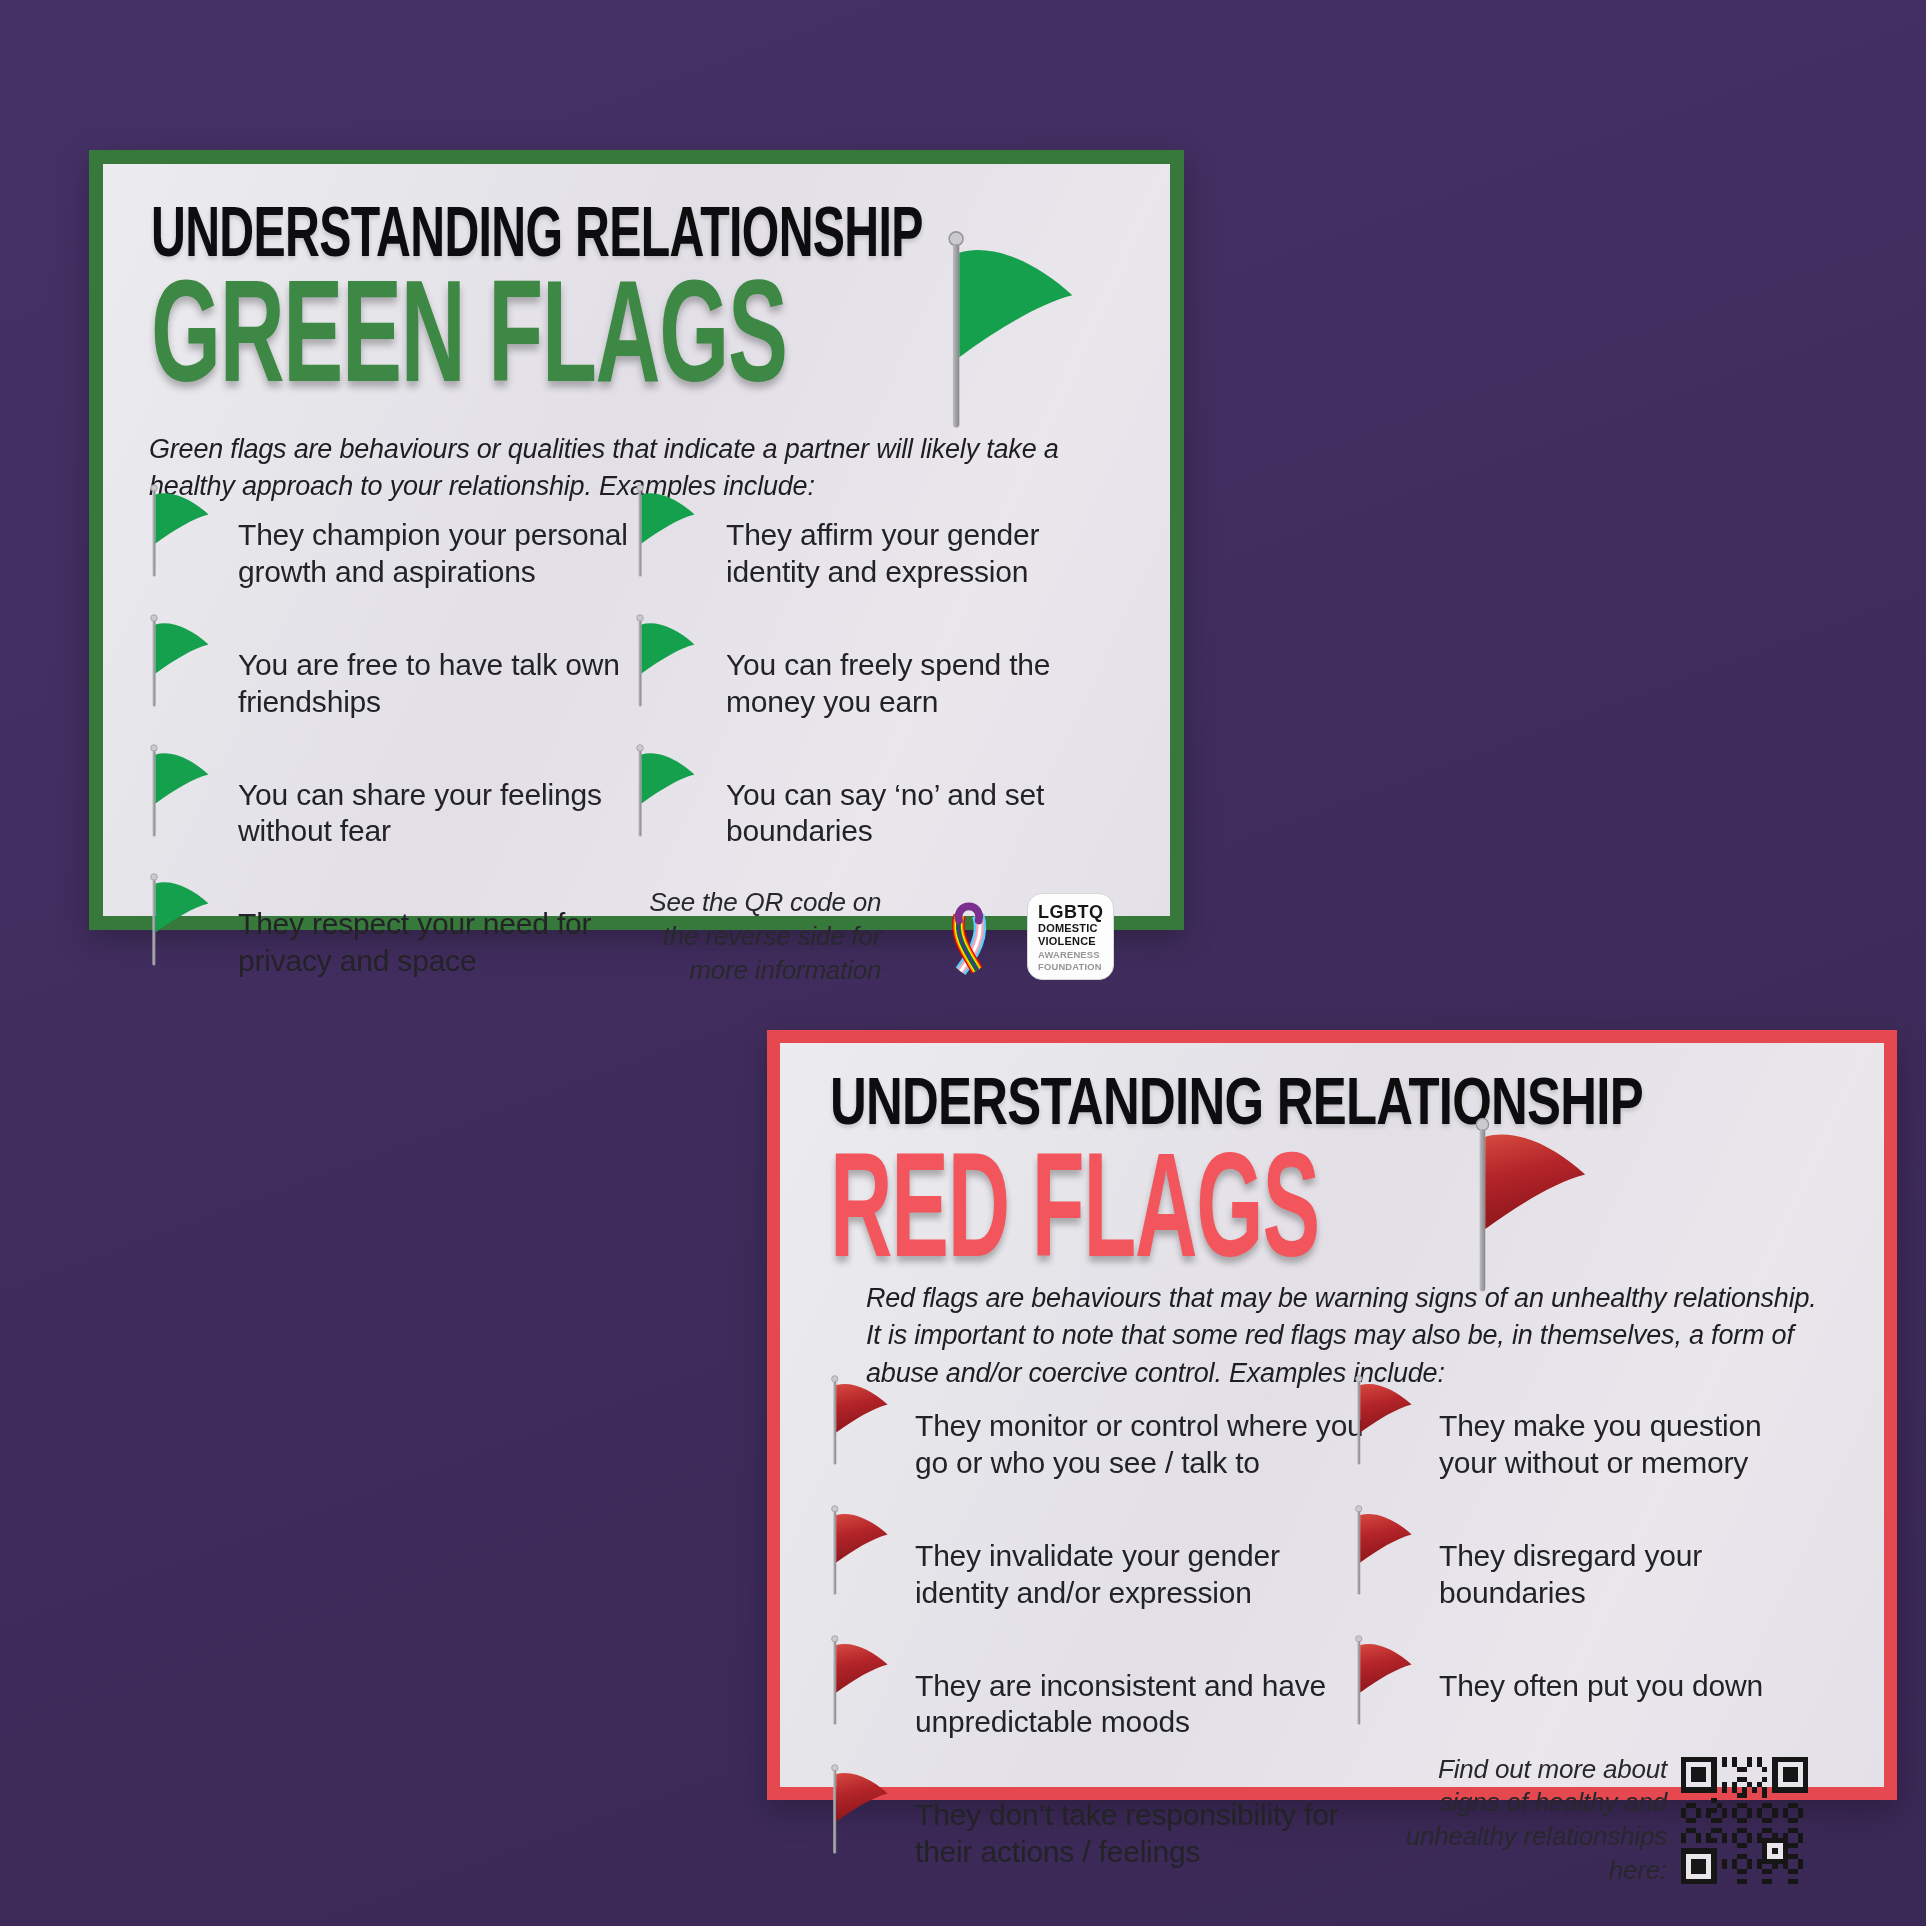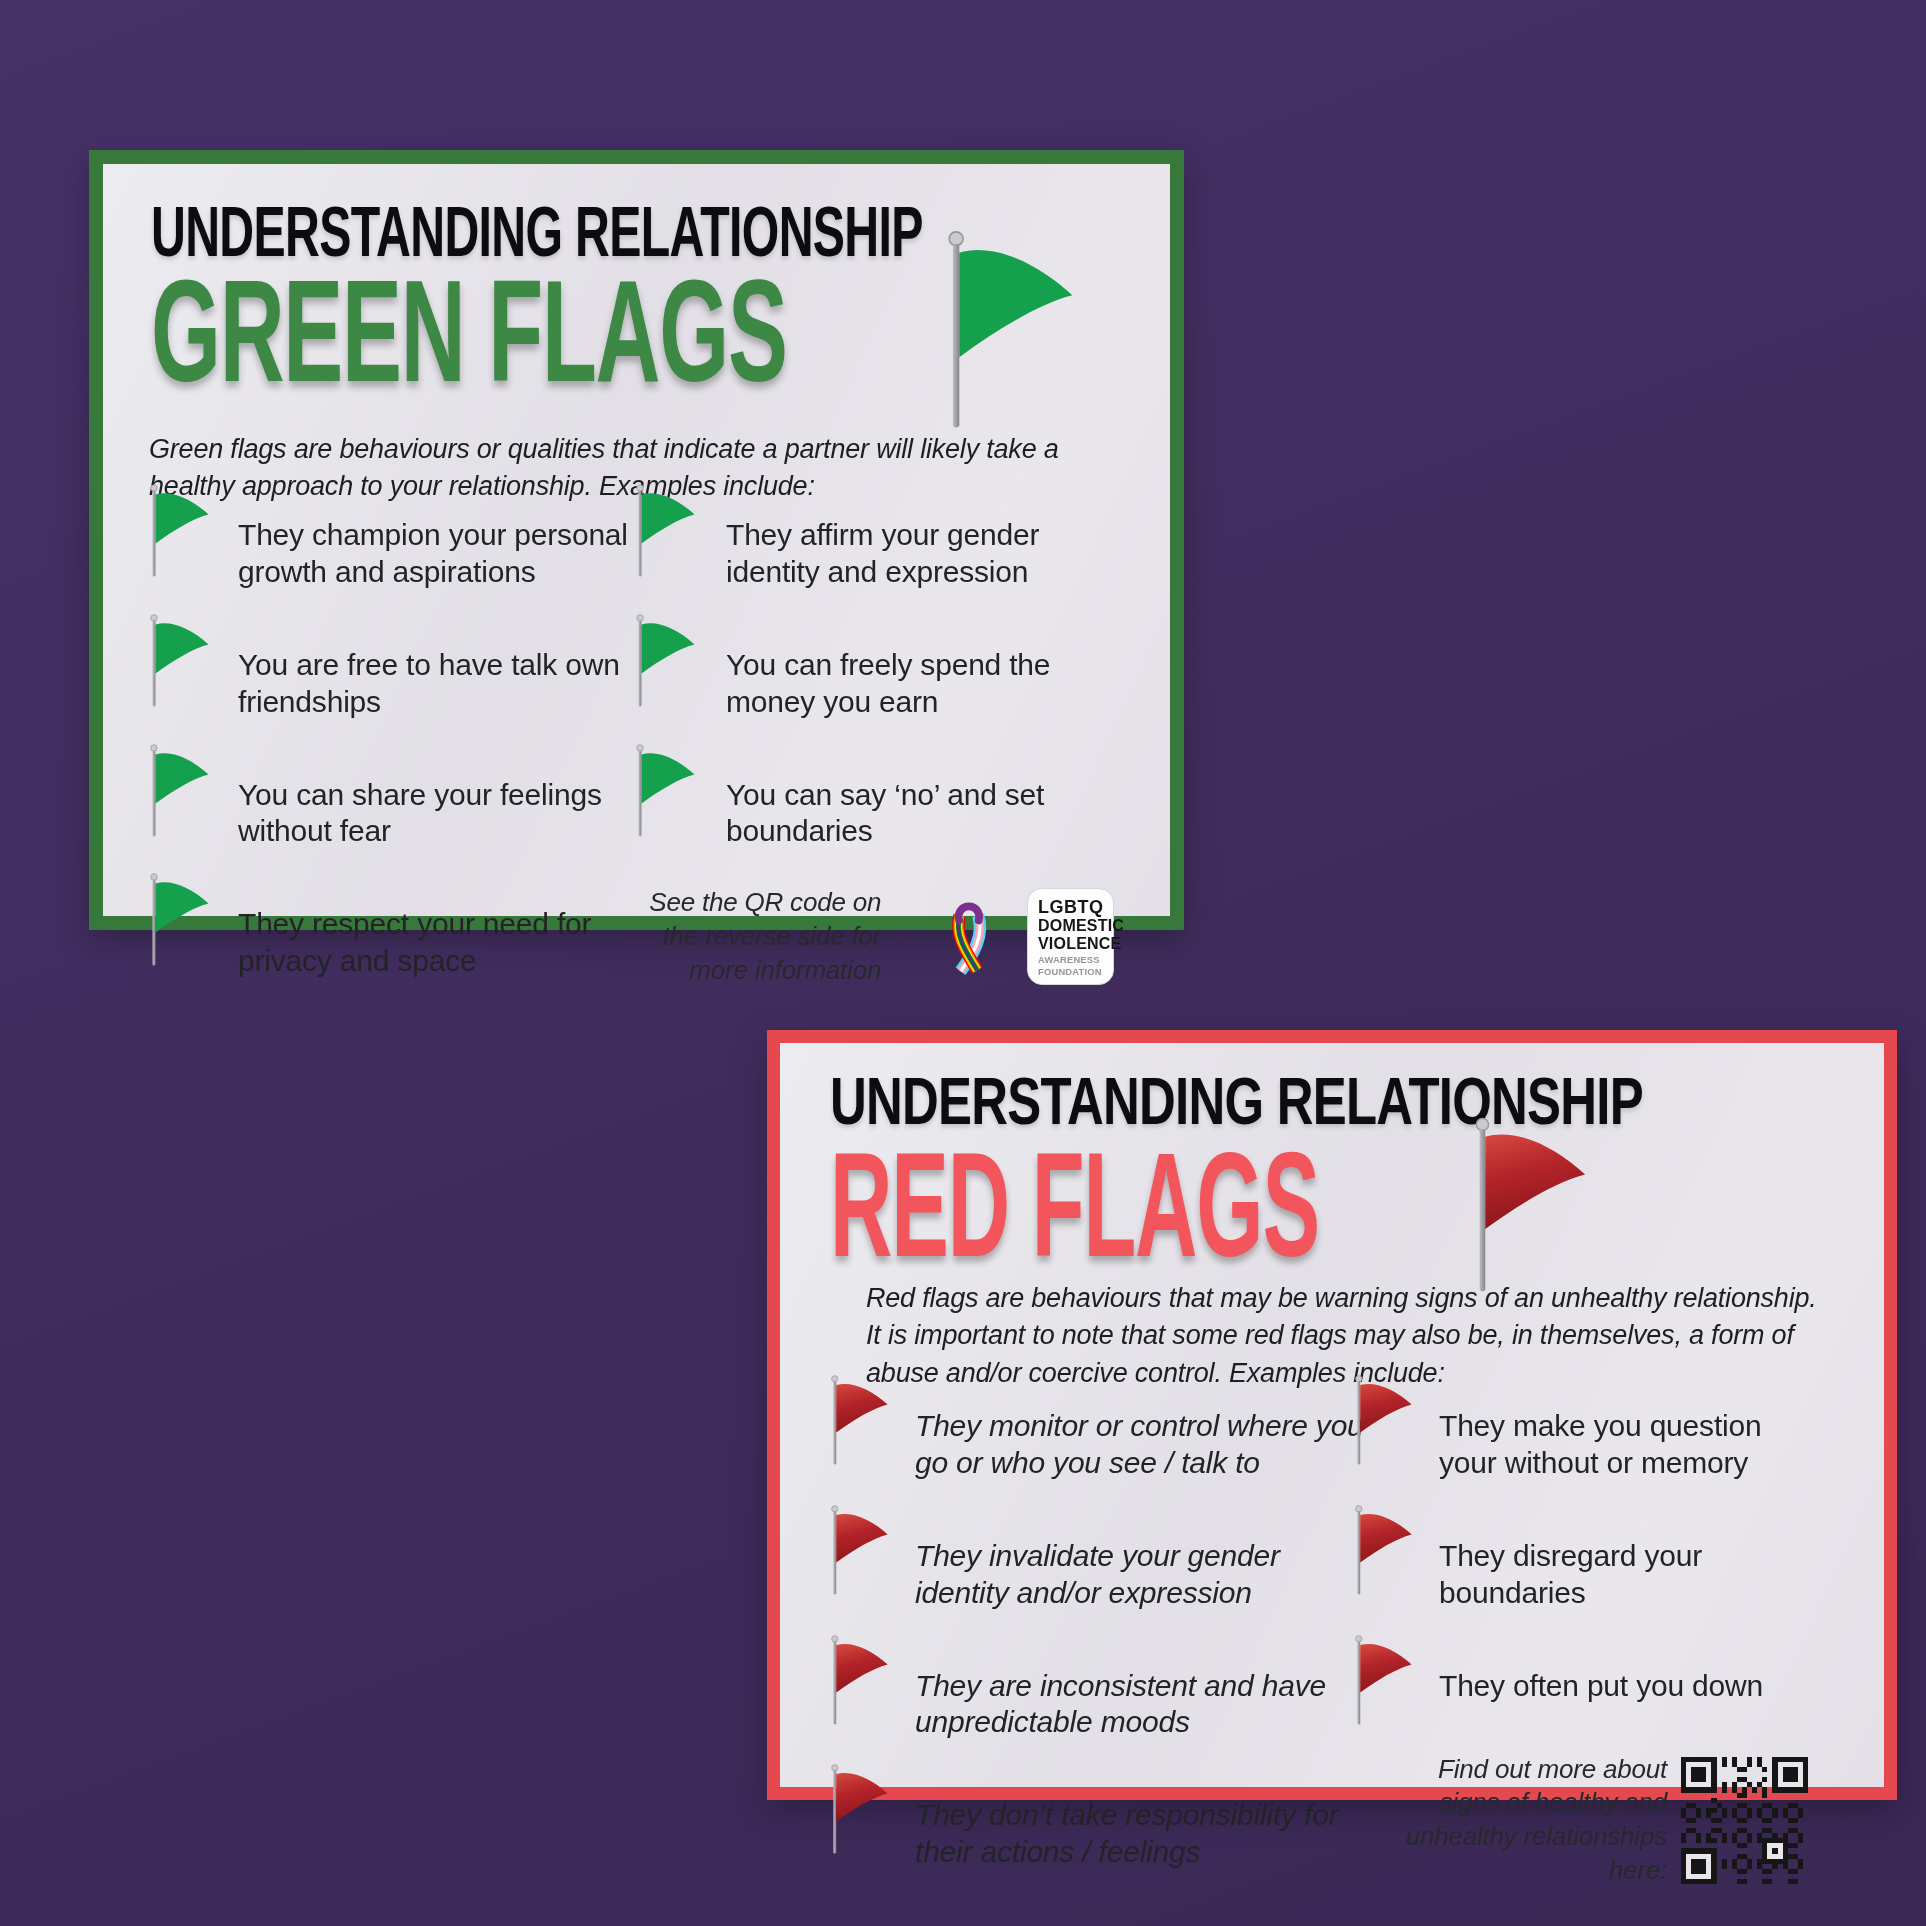--- a/index.html
+++ b/index.html
@@ -37,21 +37,21 @@
     font-size:27px;line-height:1.38;
   }
   .green .intro{left:46px;top:240px;width:990px;}
   .red  .intro{left:50px;top:210px;width:970px;margin-left:36px;}
   .cols{position:absolute;}
   .green .cols{top:323px;}
   .red  .cols{top:335px;}
   .col{position:absolute;top:0;}
   .green .col.left{left:44px;width:543px;}
   .green .col.right{left:530px;width:481px;}
-  .red  .col.left{left:48px;width:543px;font-style:italic;}
+  .red  .col.left{left:48px;width:543px;}
   .red  .col.right{left:572px;width:503px;}
   .item{display:flex;align-items:flex-start;margin-bottom:26px;}
   .item .flag{flex:0 0 auto;width:65px;height:96px;margin-top:-4px;}
   .red .item .flag{width:63px;height:93px;}
   .item .txt{font-size:30px;line-height:1.23;color:#232327;letter-spacing:-0.2px;margin-top:30px;}
   .green .col.left  .item .txt{margin-left:26px;width:446px;}
   .green .col.right .item .txt{margin-left:28px;width:376px;}
   .red  .col.left  .item .txt{margin-left:24px;width:450px;}
   .red  .col.right .item .txt{margin-left:24px;width:356px;}
   .footer-row{display:flex;align-items:center;}
@@ -63,21 +63,21 @@
   }
   .green .note{width:246px;}
   .red  .note{width:285px;}
   .ribbon{width:53px;height:121px;margin-left:44px;}
   .logo-box{
     margin-left:14px;width:87px;box-sizing:border-box;
     background:#fdfdfe;border:1px solid #d6d6da;border-radius:15px;
     padding:9px 10px 8px 10px;line-height:1;
   }
   .logo-box .l1{font-size:18px;font-weight:bold;color:#161618;letter-spacing:0.5px;}
-  .logo-box .l2,.logo-box .l3{font-size:16px;font-weight:bold;color:#161618;margin-top:2px;letter-spacing:0.2px;}
+  .logo-box .l2,.logo-box .l3{font-size:11px;font-weight:bold;color:#161618;margin-top:2px;letter-spacing:0.2px;}
   .logo-box .l4,.logo-box .l5{font-size:9.4px;font-weight:bold;color:#96969a;margin-top:2.5px;letter-spacing:0.2px;}
   .qr{width:127px;height:127px;margin-left:14px;flex:0 0 auto;}
   .hidden-defs{position:absolute;width:0;height:0;overflow:hidden;}
 </style>
 </head>
 <body>
 
 <svg class="hidden-defs" aria-hidden="true">
   <defs>
     <linearGradient id="redg" x1="0" y1="0" x2="0.25" y2="1">

